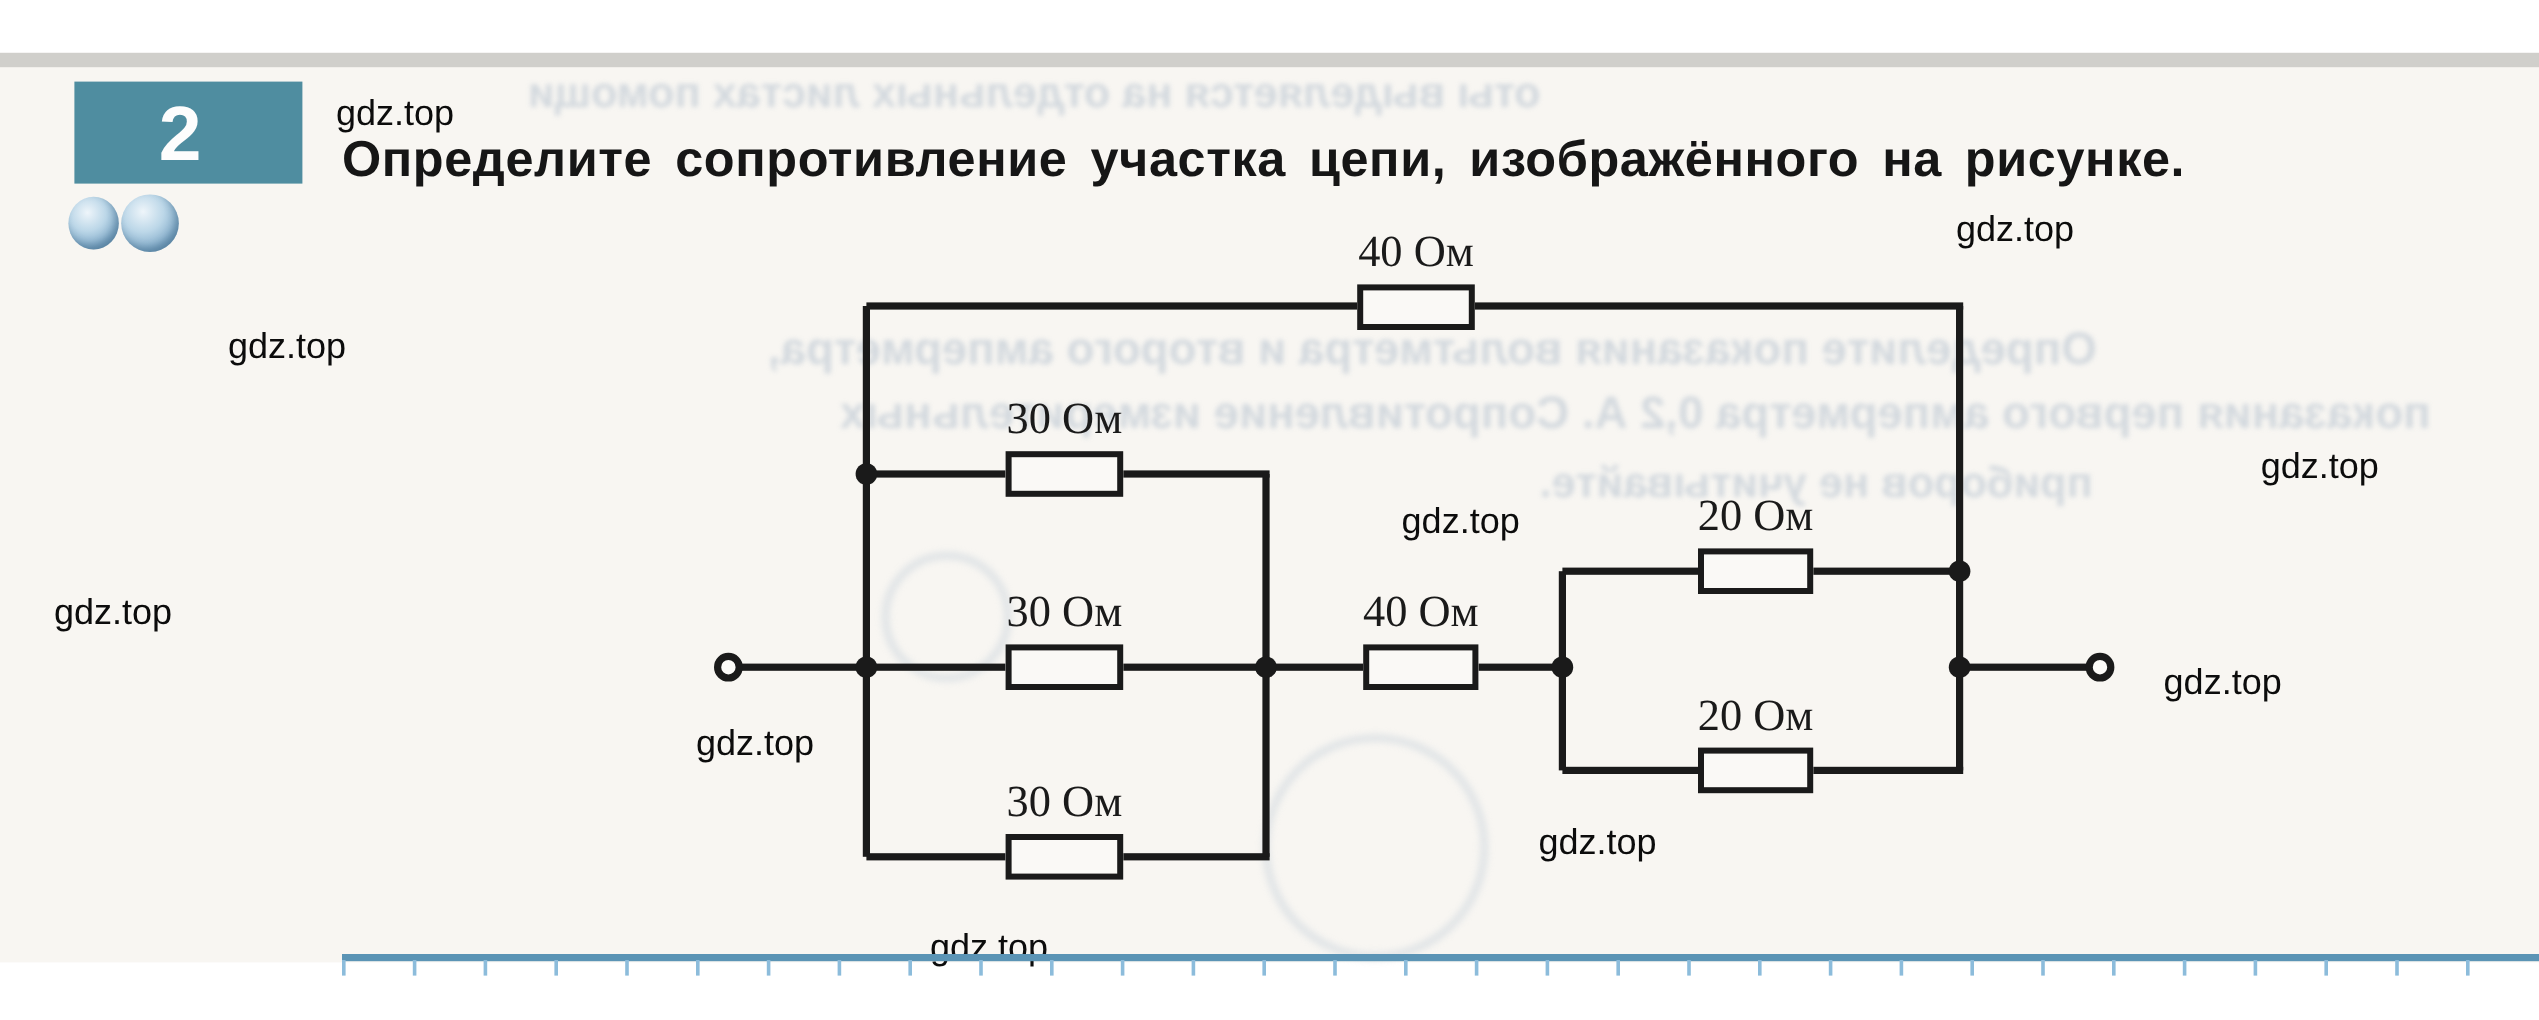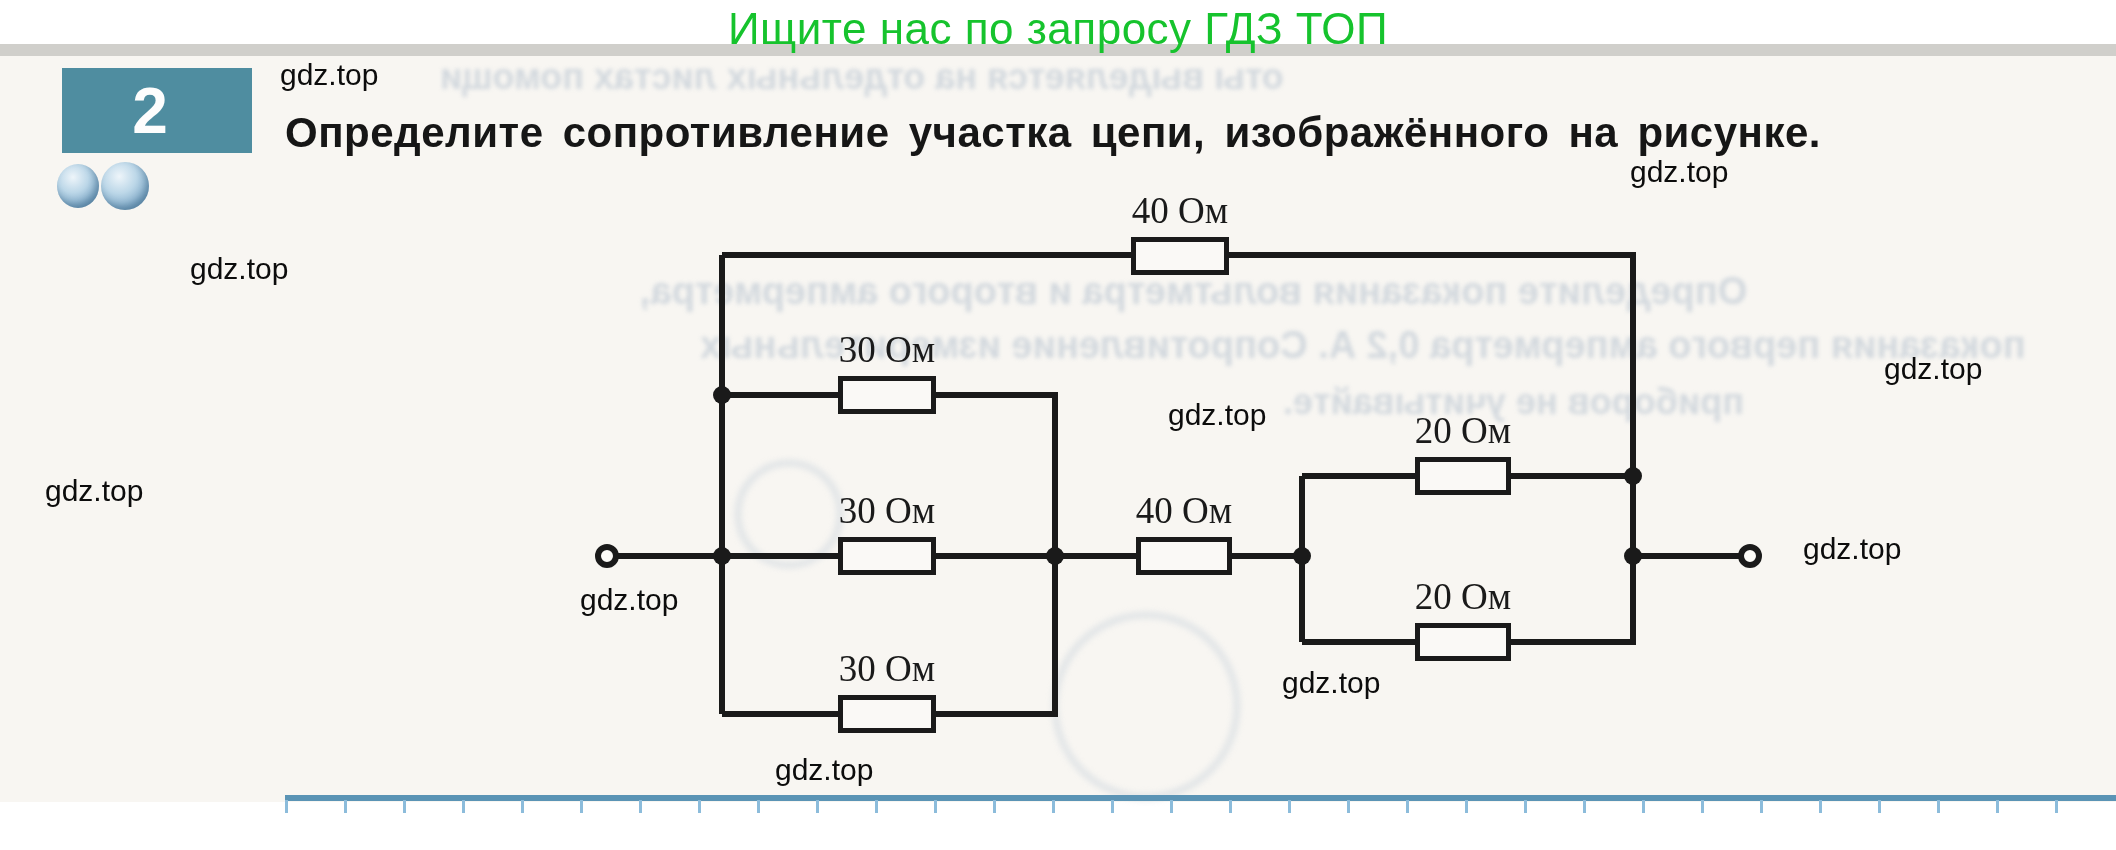--- a/index.html
+++ b/index.html
@@ -24,21 +24,21 @@
       background:radial-gradient(circle at 38% 30%, #eef5fa 0%, #bcd7e8 38%, #7fa9c8 72%, #5c88a8 100%);
       box-shadow:inset -3px -4px 6px rgba(40,80,110,.35);}
   #sphere1{left:57px;top:164px;width:42px;height:44px;}
   #sphere2{left:101px;top:162px;width:48px;height:48px;}
 
   
   #title{left:285px;top:109px;font-size:42px;font-weight:bold;color:#161616;
          letter-spacing:.5px;word-spacing:7px;white-space:nowrap;}
 
   
-  .wm{font-size:30px;color:#0c0c0c;white-space:nowrap;}
+  .wm{font-size:30px;color:#0c0c0c;white-space:nowrap;margin-top:20px;}
 
   
   .ghost{color:#c9d1d9;filter:blur(2px);opacity:.8;font-weight:bold;
          transform:scaleX(-1);white-space:nowrap;}
   .ghost-circle{border:6px solid #d3dae0;border-radius:50%;filter:blur(3px);opacity:.7;}
 
   
   .wire{background:#1a1a1a;}
   .resistor{background:#faf9f6;border:5px solid #1a1a1a;box-sizing:border-box;}
   .rlabel{font-family:"Liberation Serif",serif;font-size:37px;color:#1a1a1a;
@@ -64,21 +64,20 @@
 
   <div id="ghost-layer">
       <div class="abs ghost" style="left: 440px; top: 56px; font-size: 36px;">оты выделяется на отдельных листах помощи</div>
       <div class="abs ghost" style="left: 640px; top: 270px; font-size: 38px;">Определите показания вольтметра и второго амперметра,</div>
       <div class="abs ghost" style="left: 700px; top: 324px; font-size: 38px;">показания первого амперметра 0,2 А. Сопротивление измерительных</div>
       <div class="abs ghost" style="left: 1283px; top: 381px; font-size: 36px;">приборов не учитывайте.</div>
       <div class="abs ghost-circle" style="left: 735px; top: 460px; width: 96px; height: 96px;"></div>
       <div class="abs ghost-circle" style="left: 1052px; top: 612px; width: 176px; height: 176px;"></div>
     </div>
 
-  <div id="promo" class="abs" style="color: rgb(22, 195, 45);">Ищите нас по запросу ГДЗ ТОП</div>
 
   <div id="num-box" class="abs" style="background: rgb(79, 141, 160);">
     <span>2</span>
   </div>
   <div id="sphere1" class="abs sphere"></div>
   <div id="sphere2" class="abs sphere"></div>
 
   <div id="title" class="abs">Определите сопротивление участка цепи, изображённого на рисунке.</div>
 
   <div id="circuit-layer">

